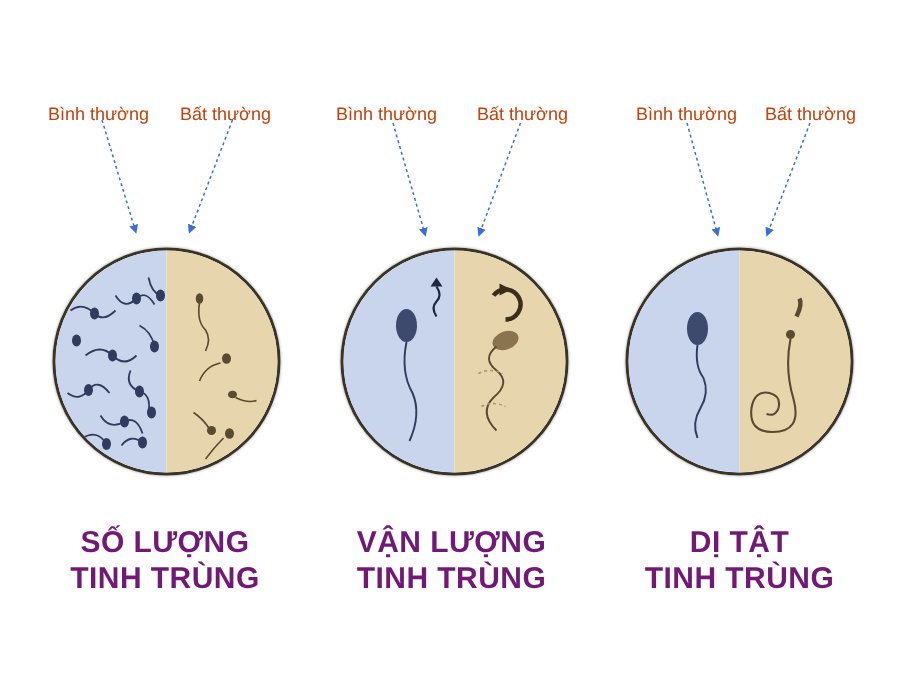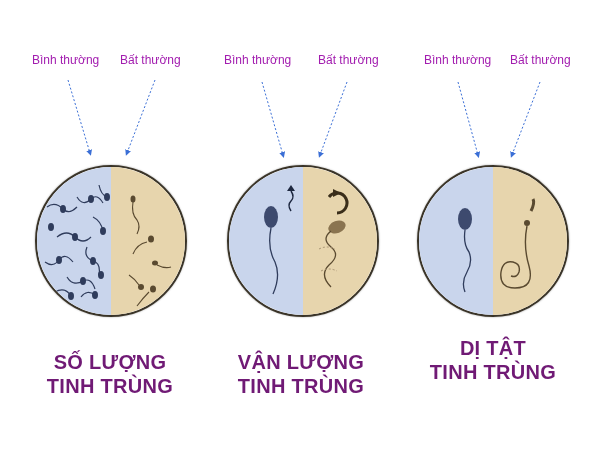--- a/index.html
+++ b/index.html
@@ -1,17 +1,17 @@
 <!DOCTYPE html>
 <html><head>
 <meta charset="utf-8">
 <style>
   html, body { margin:0; padding:0; background:#ffffff; }
   body { width:600px; height:450px; position:relative; overflow:hidden; font-family:"Liberation Sans", sans-serif; }
-  .label { position:absolute; font-size:12px; color:#a21caf; white-space:nowrap; }
+  .label { position:absolute; font-size:12px; color:#c2410c; white-space:nowrap;margin-top:16px; }
   .arrows { position:absolute; left:0; top:0; }
   .circle { position:absolute; width:148px; height:148px; border-radius:50%; overflow:hidden; border:2px solid #3a3428; box-shadow:0 0 2px rgba(0,0,0,0.4); }
   .half-l { position:absolute; left:0; top:0; width:50%; height:100%; background:#c9d5ec; }
   .half-r { position:absolute; right:0; top:0; width:50%; height:100%; background:#e7d5ad; }
   .circle svg { position:absolute; left:0; top:0; }
   .title { position:absolute; width:200px; text-align:center; color:#701a75; font-weight:bold; font-size:20px; line-height:24px; letter-spacing:0.3px; }
   .title div { white-space:nowrap; }
 </style>
 </head>
 <body>
@@ -123,16 +123,16 @@
 </div>
 
 <div class="title" style="left:10px;top:350px;">
   <div>SỐ LƯỢNG</div>
   <div>TINH TRÙNG</div>
 </div>
 <div class="title" style="left:201px;top:350px;">
   <div>VẬN LƯỢNG</div>
   <div>TINH TRÙNG</div>
 </div>
-<div class="title" style="left:393px;top:336px;">
+<div class="title" style="left:393px;top:350px;">
   <div>DỊ TẬT</div>
   <div>TINH TRÙNG</div>
 </div>
 
 </body></html>

